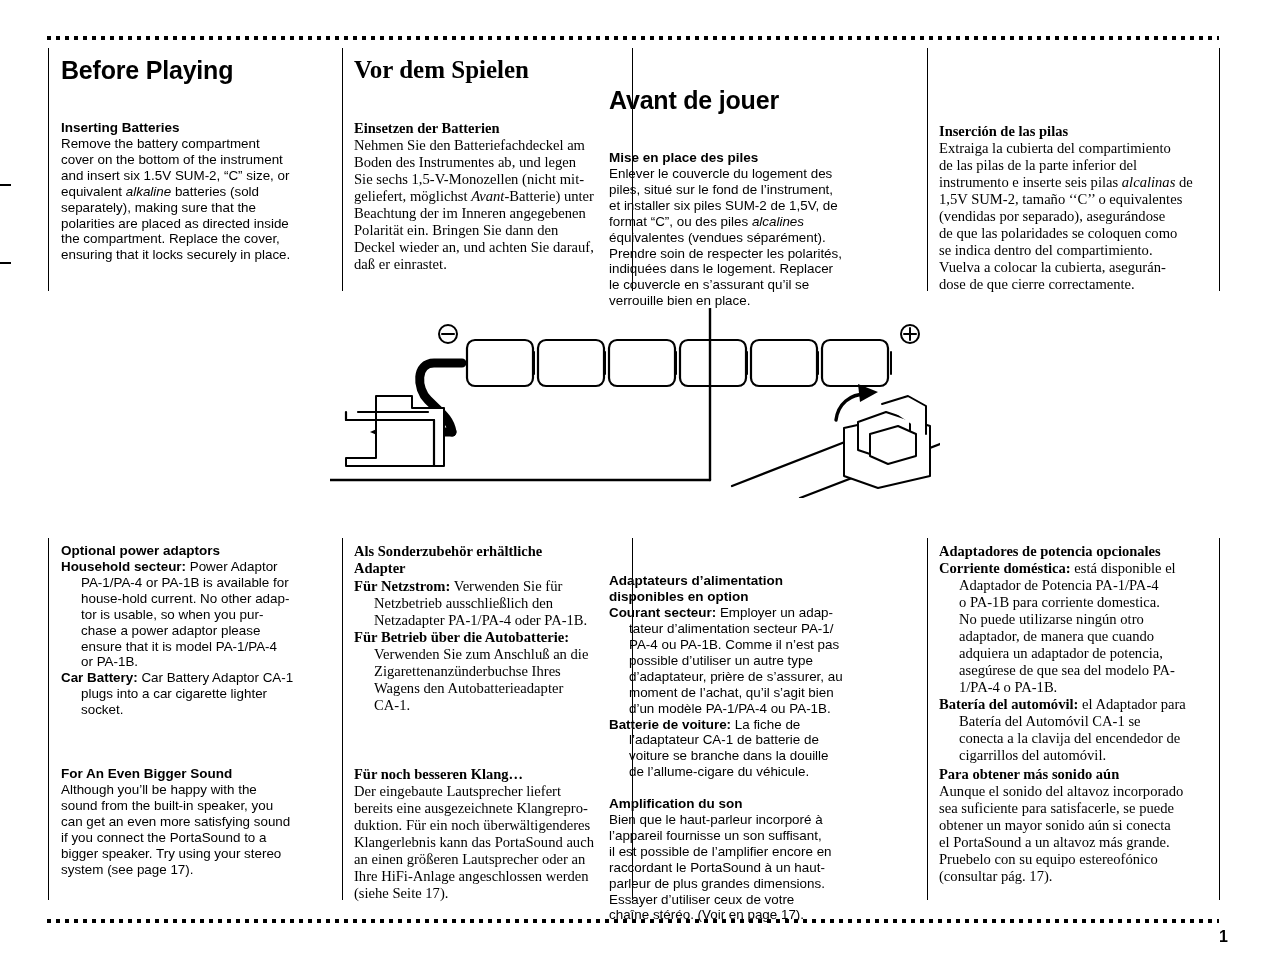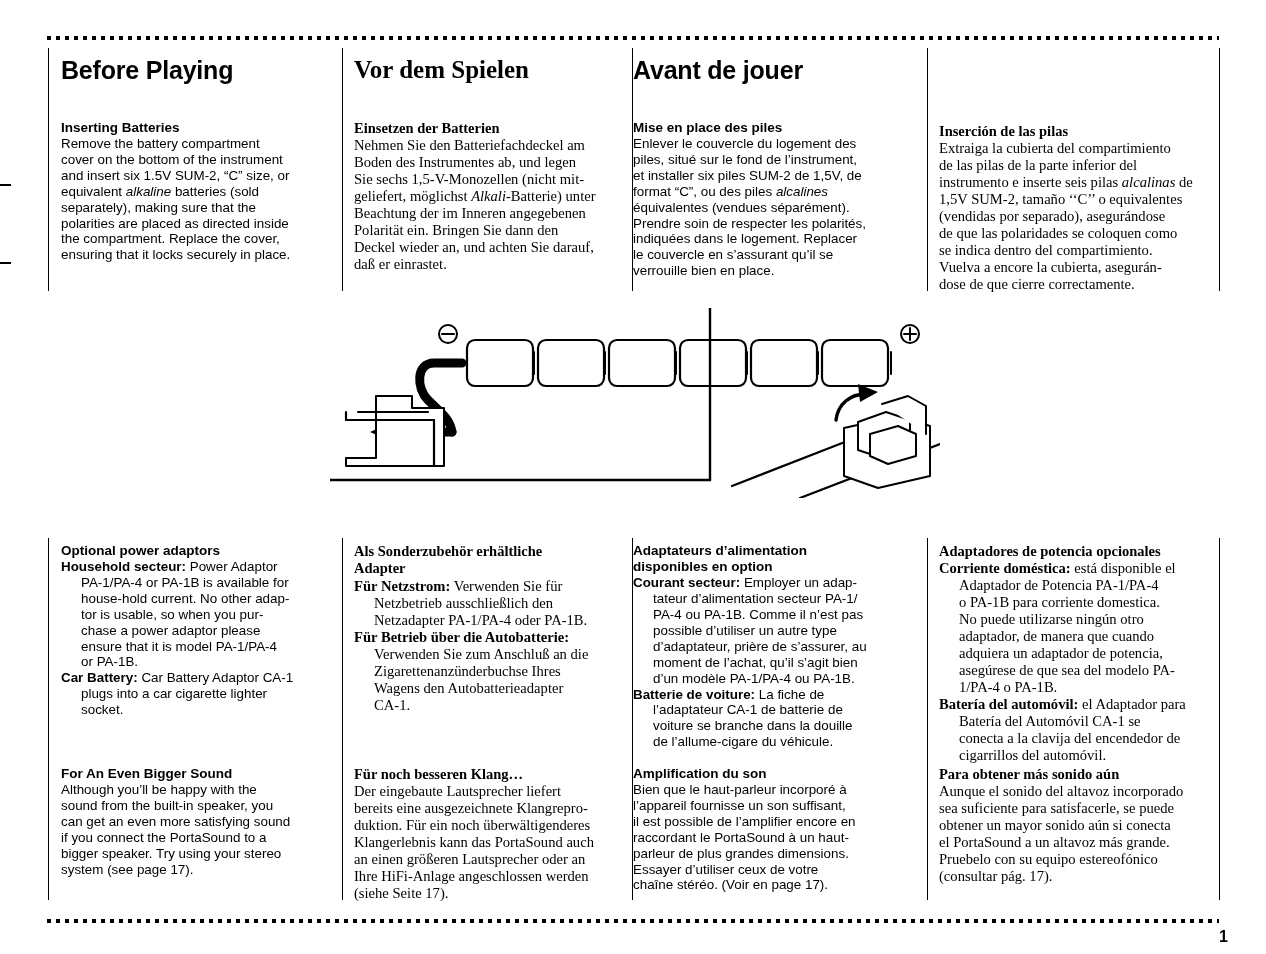--- a/index.html
+++ b/index.html
@@ -42,21 +42,21 @@
     background: #000;
   }
   .crop-tick.left-a { left: 0px; top: 184px; width: 11px; height: 2px; }
   .crop-tick.left-b { left: 0px; top: 262px; width: 11px; height: 2px; }
   .col {
     position: absolute;
     box-sizing: border-box;
   }
   .col-1 { left: 48px;  width: 294px; }
   .col-2 { left: 342px; width: 290px; }
-  .col-3 { left: 620px; width: 295px; }
+  .col-3 { left: 596px; width: 295px; margin-top: 30px; }
   .col-4 { left: 927px; width: 292px; }
 
   .col-1 .pad { padding-left: 13px; padding-right: 12px; }
   .col-2 .pad { padding-left: 12px; padding-right: 12px; }
   .col-3 .pad { padding-left: 13px; padding-right: 12px; }
   .col-4 .pad { padding-left: 12px; padding-right: 12px; }
 
   
   .vrule {
     position: absolute;
@@ -204,21 +204,21 @@
     <div class="pad">
       <h1 class="title serif serif-title">Vor dem Spielen</h1>
     </div>
   </div>
   <div class="block col col-2 sec-body-top">
     <div class="pad">
       <h2 class="sub serif serif-sub">Einsetzen der Batterien</h2>
       <p class="body serif serif-body"><span>Nehmen Sie den Batteriefachdeckel am
 Boden des Instrumentes ab, und legen
 Sie sechs 1,5-V-Monozellen (nicht mit-
-geliefert, möglichst </span><span class="italic">Alkali</span><span>-Batterie) unter
+geliefert, möglichst </span><span class="italic">Avant</span><span>-Batterie) unter
 Beachtung der im Inneren angegebenen
 Polarität ein. Bringen Sie dann den
 Deckel wieder an, und achten Sie darauf,
 daß er einrastet.</span></p>
     </div>
   </div>
 
   <div class="block col col-3 sec-title-top">
     <div class="pad">
       <h1 class="title sans">Avant de jouer</h1>
@@ -242,21 +242,21 @@
   <div class="block col col-4" style="top:123px">
     <div class="pad">
       <h2 class="sub serif serif-sub">Inserción de las pilas</h2>
       <p class="body serif serif-body"><span>Extraiga la cubierta del compartimiento
 de las pilas de la parte inferior del
 instrumento e inserte seis pilas </span><span class="italic">alcalinas</span><span> de
 1,5V SUM-2, tamaño ‘‘C’’ o equivalentes
 (vendidas por separado), asegurándose
 de que las polaridades se coloquen como
 se indica dentro del compartimiento.
-Vuelva a encore la cubierta, asegurán-
+Vuelva a colocar la cubierta, asegurán-
 dose de que cierre correctamente.</span></p>
     </div>
   </div>
 
   <div class="illus">
     <svg width="610" height="190" viewBox="0 0 610 190" xmlns="http://www.w3.org/2000/svg">
       <g fill="none" stroke="#000" stroke-width="2.2" stroke-linecap="round" stroke-linejoin="round">
 
         <path d="M 380 0 L 380 172" stroke-width="2.4"></path>
         <path d="M 0 172 L 380 172" stroke-width="2.4"></path>

